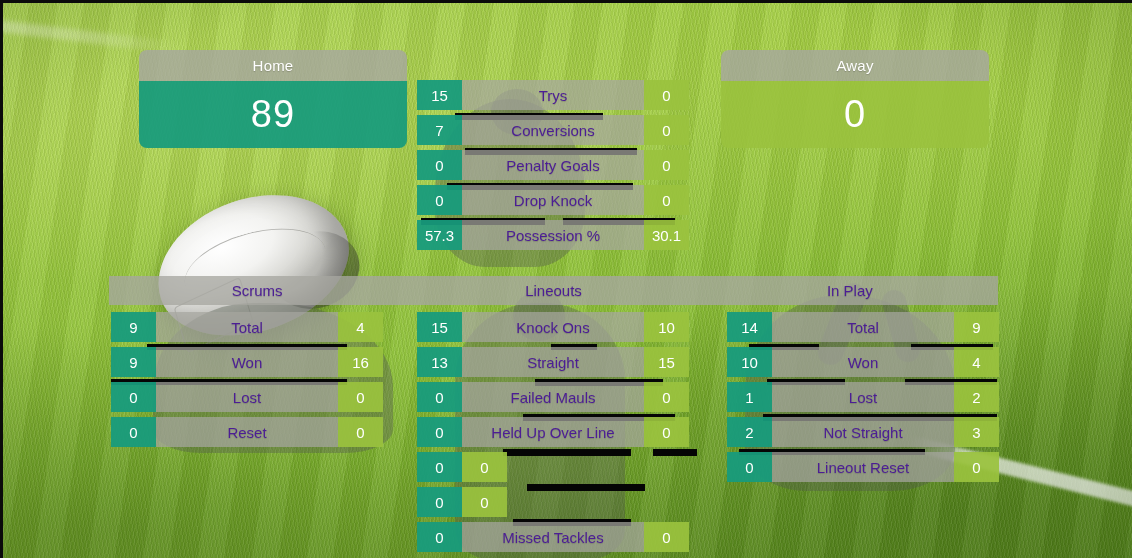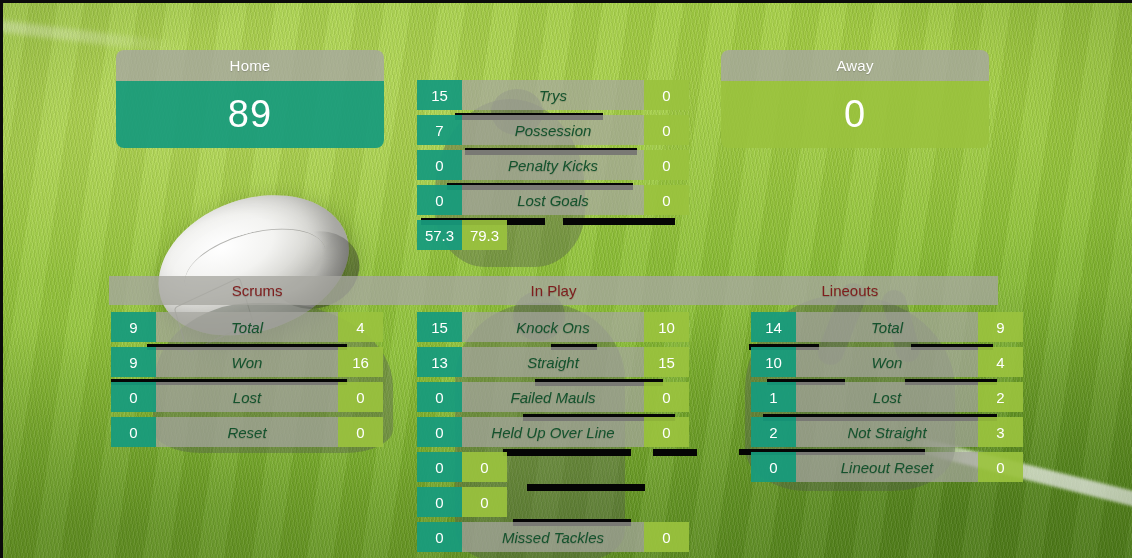--- a/index.html
+++ b/index.html
@@ -167,21 +167,21 @@
   }
 
   
   .score-panel {
     position: absolute;
     width: 268px;
     height: 98px;
     border-radius: 8px;
     overflow: hidden;
   }
-  #panel-home { left: 113px; top: 47px; }
+  #panel-home { left: 136px; top: 47px; }
   #panel-away { left: 718px; top: 47px; }
 
   .score-panel .card-header {
     height: 31px;
   }
   .score-value {
     height: 67px;
     display: flex;
     align-items: center;
     justify-content: center;
@@ -194,21 +194,21 @@
   .away-fill { background: rgba(154,194,62,0.88); }
 
   
   .stat-table {
     position: absolute;
     width: 272px;
   }
   #table-score  { left: 414px; top: 77px; }
   #table-scrums { left: 108px; top: 309px; }
   #table-inplay { left: 414px; top: 309px; }
-  #table-lineouts { left: 748px; top: 309px; }
+  #table-lineouts { left: 724px; top: 309px; }
 
   .stat-row {
     display: flex;
     height: 30px;
     margin-bottom: 5px;
     align-items: stretch;
   }
   .stat-row:last-child { margin-bottom: 0; }
 
   .cell-home, .cell-away {
@@ -223,44 +223,43 @@
   }
   .cell-home { background: rgba(23,155,124,0.94); }
   .cell-away { background: rgba(154,194,62,0.92); }
 
   .cell-label {
     flex: 1 1 auto;
     display: flex;
     align-items: center;
     justify-content: center;
     background: rgba(166,166,160,0.72);
-    color: #14532d;
+    color: #4c1d95;
     font-size: 15px;
     font-weight: 400;
     text-shadow: 0 1px 1px rgba(0,0,0,0.15);
     white-space: nowrap;
-    font-style: italic;
   }
 
   
   #section-header-strip {
     position: absolute;
     left: 106px;
     top: 273px;
     width: 889px;
     height: 29px;
     display: flex;
     background: rgba(166,166,160,0.78);
   }
   #section-header-strip .section-title {
     flex: 1 1 0;
     display: flex;
     align-items: center;
     justify-content: center;
-    color: #7f1d1d;
+    color: #4c1d95;
     font-size: 15px;
     text-shadow: 0 1px 1px rgba(0,0,0,0.18);
   }
 </style>
 </head>
 <body>
 
 <div id="stage">
 
   <div class="bg-layer grass-base"></div>
@@ -319,43 +318,44 @@
   </div>
 
   <div class="stat-table" id="table-score">
       <div class="stat-row">
         <div class="cell-home">15</div>
         <div class="cell-label">Trys</div>
         <div class="cell-away">0</div>
       </div>
       <div class="stat-row">
         <div class="cell-home">7</div>
-        <div class="cell-label">Possession</div>
-        <div class="cell-away">0</div>
-      </div>
-      <div class="stat-row">
-        <div class="cell-home">0</div>
-        <div class="cell-label">Penalty Kicks</div>
-        <div class="cell-away">0</div>
-      </div>
-      <div class="stat-row">
-        <div class="cell-home">0</div>
-        <div class="cell-label">Lost Goals</div>
+        <div class="cell-label">Conversions</div>
+        <div class="cell-away">0</div>
+      </div>
+      <div class="stat-row">
+        <div class="cell-home">0</div>
+        <div class="cell-label">Penalty Goals</div>
+        <div class="cell-away">0</div>
+      </div>
+      <div class="stat-row">
+        <div class="cell-home">0</div>
+        <div class="cell-label">Drop Knock</div>
         <div class="cell-away">0</div>
       </div>
       <div class="stat-row">
         <div class="cell-home">57.3</div>
-        <div class="cell-away">79.3</div>
+        <div class="cell-label">Possession %</div>
+        <div class="cell-away">30.1</div>
       </div>
     </div>
 
   <div id="section-header-strip">
       <div class="section-title">Scrums</div>
+      <div class="section-title">Lineouts</div>
       <div class="section-title">In Play</div>
-      <div class="section-title">Lineouts</div>
     </div>
 
   <div class="stat-table" id="table-scrums">
       <div class="stat-row">
         <div class="cell-home">9</div>
         <div class="cell-label">Total</div>
         <div class="cell-away">4</div>
       </div>
       <div class="stat-row">
         <div class="cell-home">9</div>

